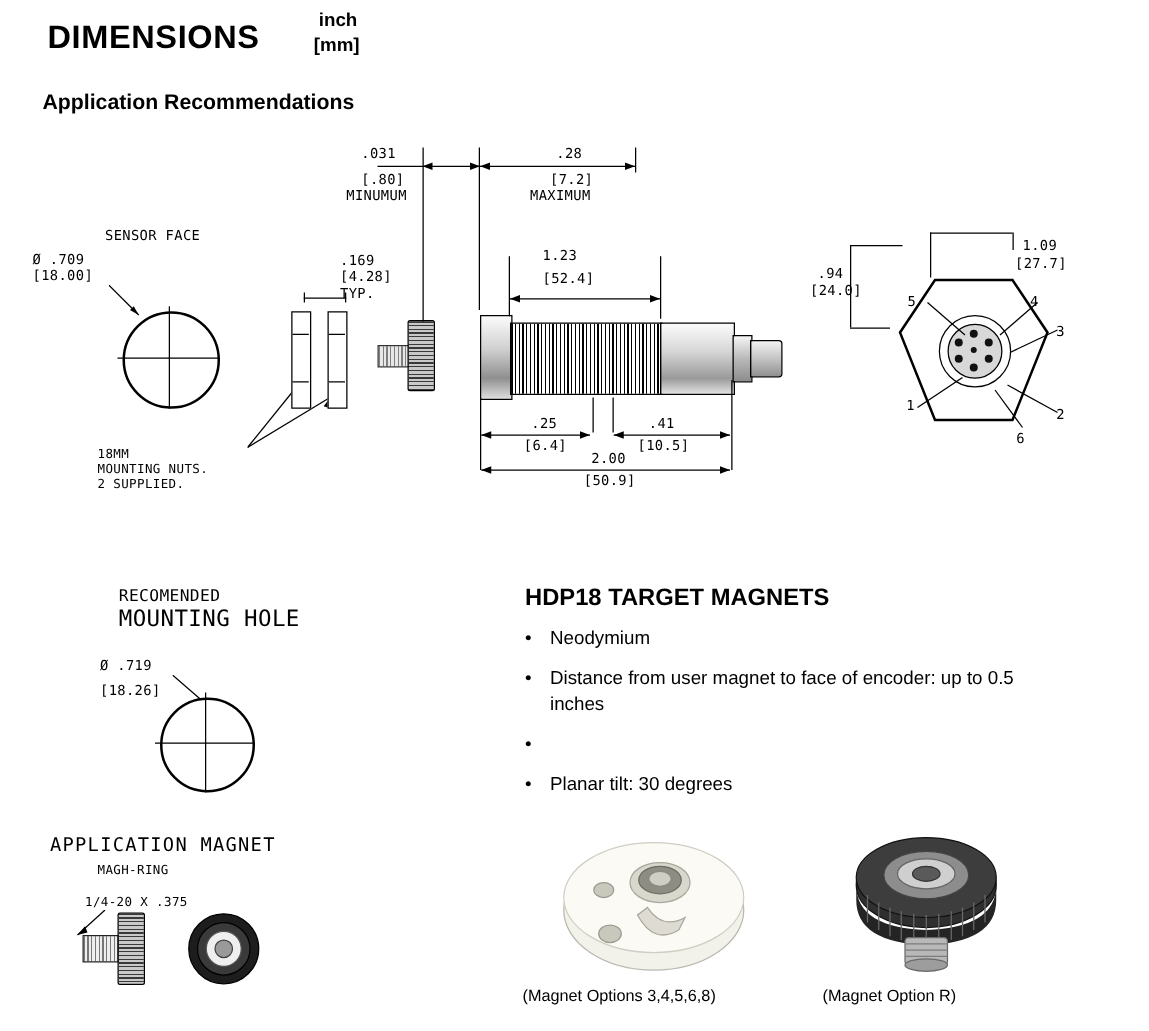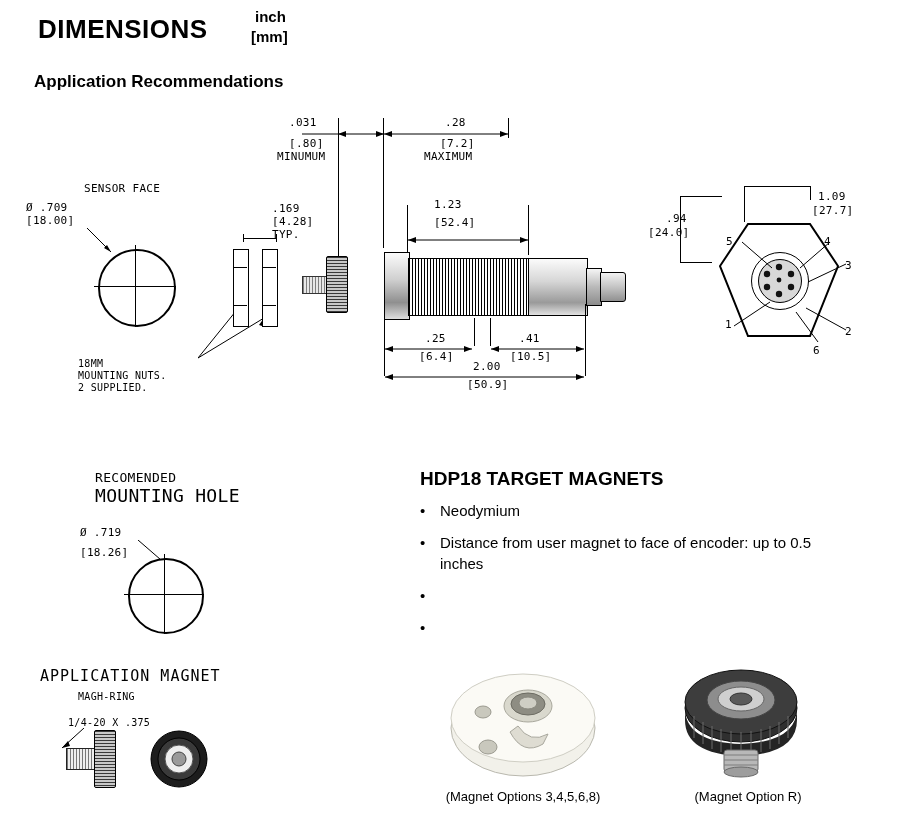--- a/index.html
+++ b/index.html
@@ -83,21 +83,21 @@
     display: flex;
     margin-bottom: 11px;
   }
   #magnet-list .dot {
     width: 20px;
     flex: 0 0 20px;
     font-size: 15px;
   }
   .caption {
     font-size: 13px;
-    text-align: center;
+    text-align: left;
   }
 
   
   .knurl {
     background: repeating-linear-gradient(
       to right,
       #000 0px, #000 1px, #ffffff 1px, #ffffff 3px);
     border: 1px solid #000;
   }
   .knurl-v {
@@ -240,21 +240,21 @@
     <polygon points="200,5 192,2 192,8" fill="#000"></polygon>
   </svg>
 </div>
 <div class="abs vline" style="left:384px; top:318px; height:58px;"></div>
 <div class="abs vline" style="left:585px; top:304px; height:72px;"></div>
 <div class="abs vline" style="left:474px; top:318px; height:28px;"></div>
 <div class="abs vline" style="left:490px; top:318px; height:28px;"></div>
 
 <div class="abs tech" style="left:818px; top:190px;">1.09</div>
 <div class="abs tech" style="left:812px; top:204px;">[27.7]</div>
-<div class="abs tech" style="left:654px; top:212px;margin-left:12px;">.94</div>
+<div class="abs tech" style="left:654px; top:212px;">.94</div>
 <div class="abs tech" style="left:648px; top:226px;">[24.0]</div>
 
 <div class="abs hline" style="left:744px; top:186px; width:66px;"></div>
 <div class="abs vline" style="left:744px; top:186px; height:36px;"></div>
 <div class="abs vline" style="left:810px; top:186px; height:14px;"></div>
 
 <div class="abs vline" style="left:680px; top:196px; height:66px;"></div>
 <div class="abs hline" style="left:680px; top:196px; width:42px;"></div>
 <div class="abs hline" style="left:680px; top:262px; width:32px;"></div>
 
@@ -342,20 +342,21 @@
   </div>
   <div class="bullet-row">
     <span class="dot">•</span>
     <span>Distance from user magnet to face of encoder: up to 0.5 inches</span>
   </div>
   <div class="bullet-row">
     <span class="dot">•</span>
   </div>
   <div class="bullet-row">
     <span class="dot">•</span>
+    <span>Planar tilt: 30 degrees</span>
   </div>
 </div>
 
 <div class="abs" style="left:448px; top:672px;">
   <svg width="150" height="112">
     <ellipse cx="75" cy="56" rx="72" ry="48" fill="#f2f1ea" stroke="#b9b8ae" stroke-width="1"></ellipse>
     <ellipse cx="75" cy="46" rx="72" ry="44" fill="#fbfaf5" stroke="#cfcec4" stroke-width="1"></ellipse>
     <ellipse cx="80" cy="34" rx="24" ry="16" fill="#d9d8cd" stroke="#a9a89d"></ellipse>
     <ellipse cx="80" cy="32" rx="17" ry="11" fill="#8e8d83" stroke="#6c6b62"></ellipse>
     <ellipse cx="80" cy="31" rx="9" ry="6" fill="#cfcec4" stroke="#8a897f"></ellipse>

